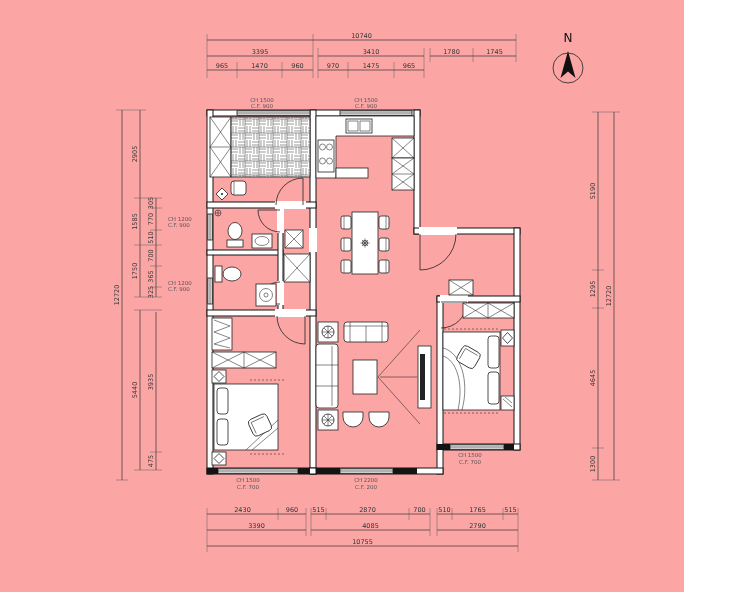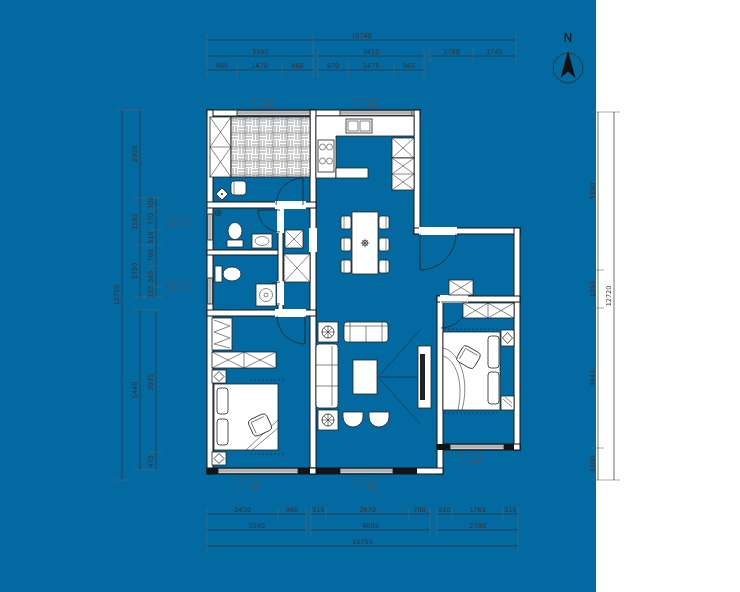--- a/index.html
+++ b/index.html
@@ -1,16 +1,16 @@
 <!DOCTYPE html>
 <html><head>
 <meta charset="utf-8">
 <style>
   html,body{margin:0;padding:0;background:#fff;}
-  .stage{width:596px;height:592px;position:relative;background:#0369a1;}
+  .stage{width:684px;height:592px;position:relative;background:#fca5a5;}
   svg{font-family:"DejaVu Sans", sans-serif;}
   text.dim{font-size:6.5px;fill:#333;}
   text.wlabel{font-size:5.5px;fill:#555;}
   text.north{font-size:12px;fill:#111;}
   .ext{stroke:#666;stroke-width:.55;}
   .dimline{stroke:#333;stroke-width:.7;}
   .wall{fill:#fff;stroke:#141414;stroke-width:1;}
   .open{fill:#fff;stroke:none;}
   .win{fill:#e4e4e4;stroke:#141414;stroke-width:.8;}
   .winline{stroke:#141414;stroke-width:.5;}

